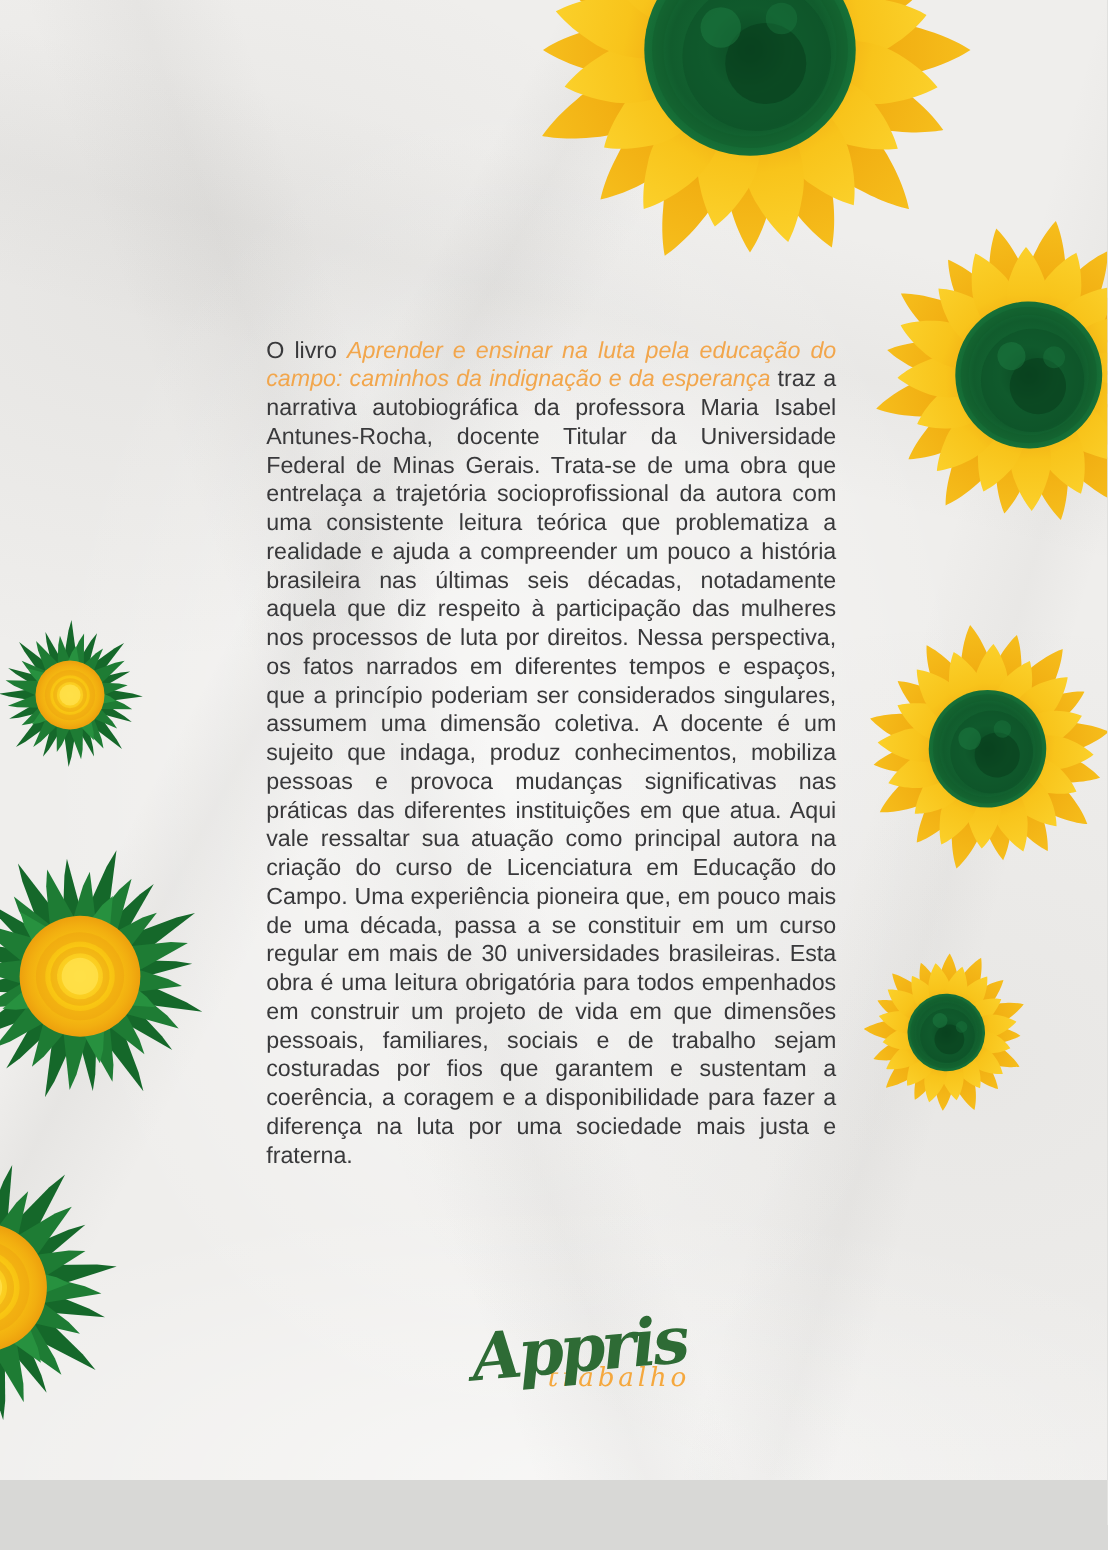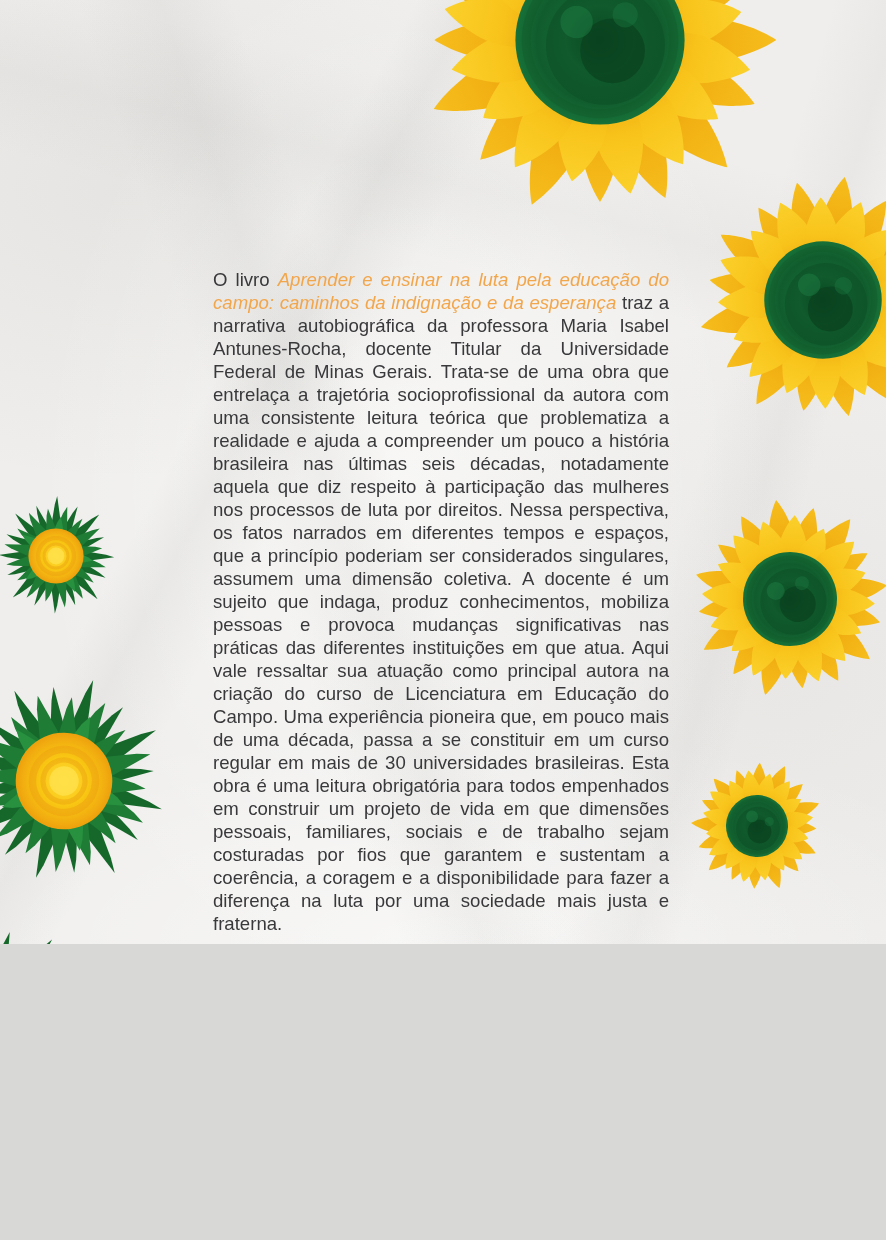--- a/index.html
+++ b/index.html
@@ -1,17 +1,17 @@
 <!DOCTYPE html>
 <html><head>
 <meta charset="utf-8">
 <style>
   html,body{margin:0;padding:0;background:#d8d8d6;}
   .page{
-    position:relative;width:886px;height:944px;overflow:hidden;
+    position:relative;width:886px;height:1184px;overflow:hidden;
     background:#EFEEEC;
     font-family:"Liberation Sans","DejaVu Sans",sans-serif;
   }
   .paper-texture{
     position:absolute;inset:0;pointer-events:none;
     background:
       linear-gradient(118deg, transparent 30%, rgba(115,113,110,.07) 34%, transparent 40%),
       linear-gradient(251deg, transparent 54%, rgba(115,113,110,.06) 60%, transparent 67%),
       linear-gradient(14deg,  transparent 68%, rgba(115,113,110,.05) 75%, transparent 83%),
       linear-gradient(286deg, transparent 18%, rgba(115,113,110,.05) 22%, transparent 28%),

